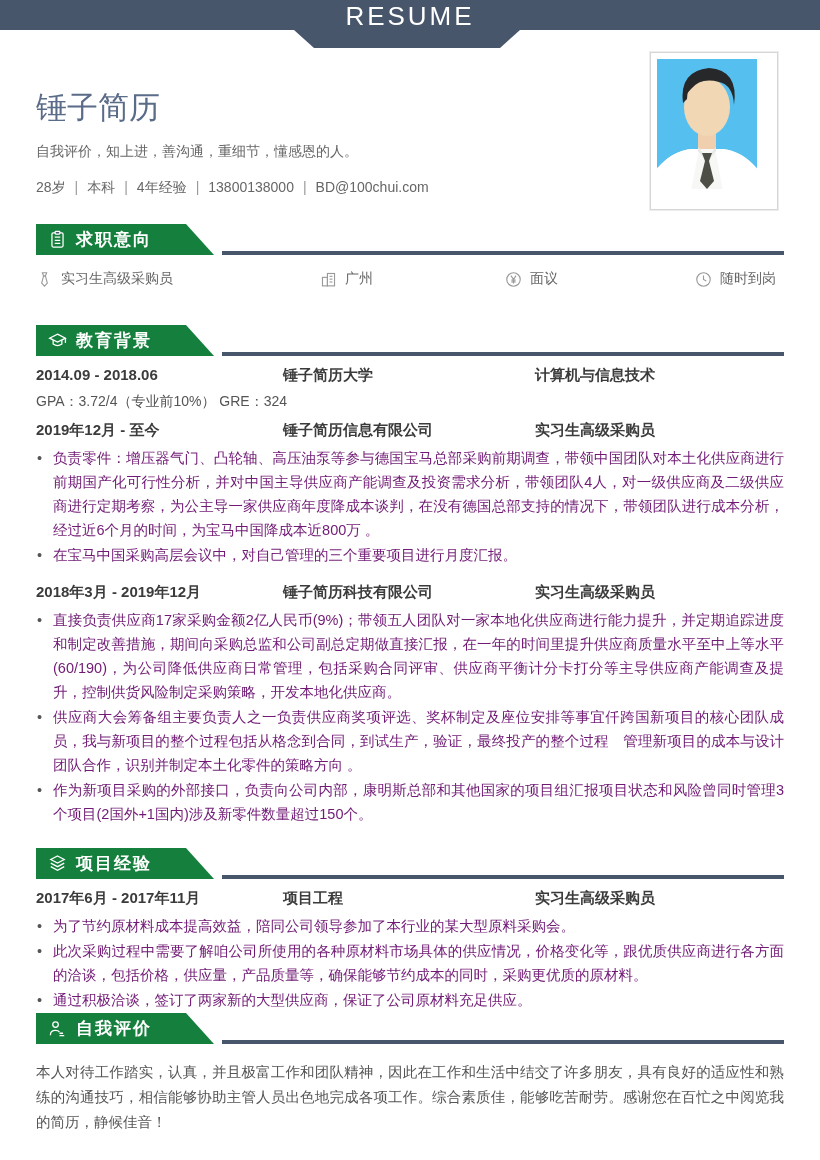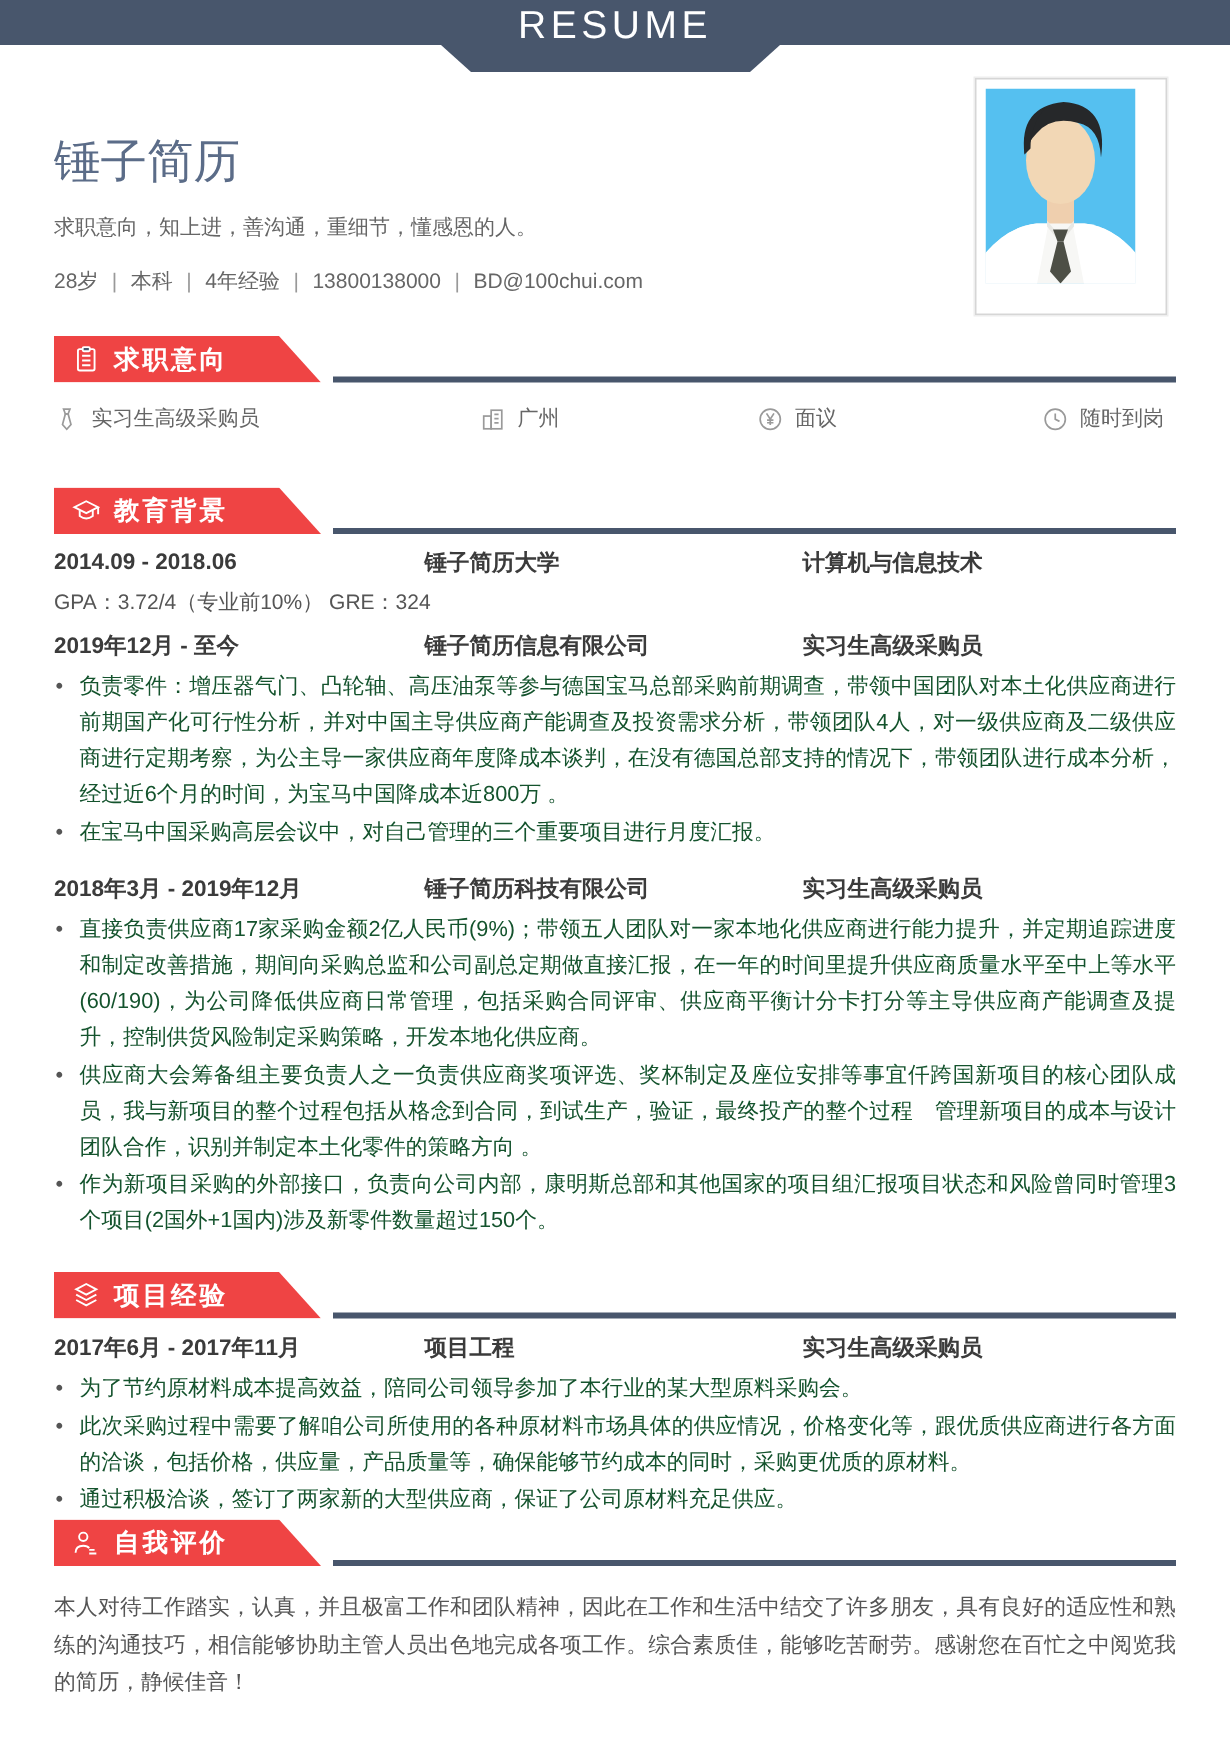--- a/index.html
+++ b/index.html
@@ -23,40 +23,40 @@
   .photo-frame{position:absolute;right:42px;top:4px;width:114px;height:144px;
     background:#fff;border:1px solid #d6d6d6;padding:6px;box-shadow:0 0 0 1px #eee;}
   .photo-frame svg{display:block;}
   .person-name{margin:0;padding-top:42px;font-size:31px;line-height:36px;font-weight:400;color:#5b6c88;}
   .tagline{margin-top:17px;font-size:14px;color:#666;}
   .info-line{margin-top:18px;font-size:14px;color:#666;}
   .info-line .sep{color:#999;padding:0 9px;font-weight:300;}
 
   
   .section-header{position:relative;height:31px;margin:0 36px;}
-  .sh-banner{position:absolute;left:0;top:0;width:178px;height:31px;background:#ef4444;
+  .sh-banner{position:absolute;left:0;top:0;width:178px;height:31px;background:#15803d;
     clip-path:polygon(0 0,calc(100% - 28px) 0,100% 100%,0 100%);
     display:flex;align-items:center;padding-left:12px;box-sizing:border-box;}
   .sh-banner .s-icon{width:19px;height:19px;margin-right:9px;flex:0 0 auto;}
   .sh-label{color:#fff;font-size:17px;font-weight:bold;letter-spacing:2px;}
   .sh-rule{position:absolute;left:186px;right:0;bottom:0;height:4px;background:#48566c;}
 
   
   .intent-row{display:grid;grid-template-columns:284px 185px 190px 1fr;
     margin:15px 36px 0 36px;}
   .intent-item{display:flex;align-items:center;font-size:14px;color:#666;}
   .intent-item .i-icon{width:17px;height:17px;margin-right:8px;flex:0 0 auto;}
 
   
   .entry-head{display:grid;grid-template-columns:247px 252px 1fr;
     margin:0 36px;font-size:15px;font-weight:bold;color:#3b3b3b;}
   .edu-detail{margin:8px 36px 0 36px;font-size:14px;color:#555;}
   .bullets{list-style:none;margin:6px 36px 0 36px;padding:0;}
   .bullets li{position:relative;padding-left:17px;font-size:14.5px;line-height:24px;
-    color:#14532d;text-align:justify;margin-bottom:1px;}
+    color:#701a75;text-align:justify;margin-bottom:1px;}
   .bullets li::before{content:"•";position:absolute;left:1px;top:0;color:#555;}
 
   .self-text{margin:16px 36px 0 36px;font-size:14.5px;line-height:25px;color:#555;text-align:justify;}
 
   
   .mt-sec1{margin-top:27px;}
   .mt-sec2{margin-top:37px;}
   .mt-sec3{margin-top:29px;}
   .mt-sec4{margin-top:22px;}
   .mt-sec5{}
@@ -90,21 +90,21 @@
         <ellipse cx="50" cy="48" rx="23" ry="29" fill="#f2d7b5"></ellipse>
 
         <path d="M26,44 Q22,12 52,9 Q82,11 77,46 Q76,26 62,23 Q44,18 34,30 Q28,36 26,44 Z" fill="#26282a"></path>
         <path d="M26,44 Q24,20 40,13 Q30,24 30,40 Z" fill="#26282a"></path>
 
         <polygon points="45,94 55,94 52,102 48,102" fill="#4d4f46"></polygon>
         <polygon points="48,102 52,102 57,122 50,130 43,122" fill="#4d4f46"></polygon>
       </svg>
     </div>
     <h1 class="person-name">锤子简历</h1>
-    <div class="tagline">求职意向，知上进，善沟通，重细节，懂感恩的人。</div>
+    <div class="tagline">自我评价，知上进，善沟通，重细节，懂感恩的人。</div>
     <div class="info-line">
       <span>28岁</span><span class="sep">|</span><span>本科</span><span class="sep">|</span><span>4年经验</span><span class="sep">|</span><span>13800138000</span><span class="sep">|</span><span>BD@100chui.com</span>
     </div>
   </div>
 
   <div class="section-header mt-sec1">
     <div class="sh-banner">
       <svg class="s-icon" viewBox="0 0 24 24" fill="none" stroke="#ffffff" stroke-width="1.6">
         <rect x="5" y="3.5" width="14" height="18" rx="1.5"></rect>
         <rect x="9" y="1.8" width="6" height="3.4" rx="1" fill="#48566c"></rect>

